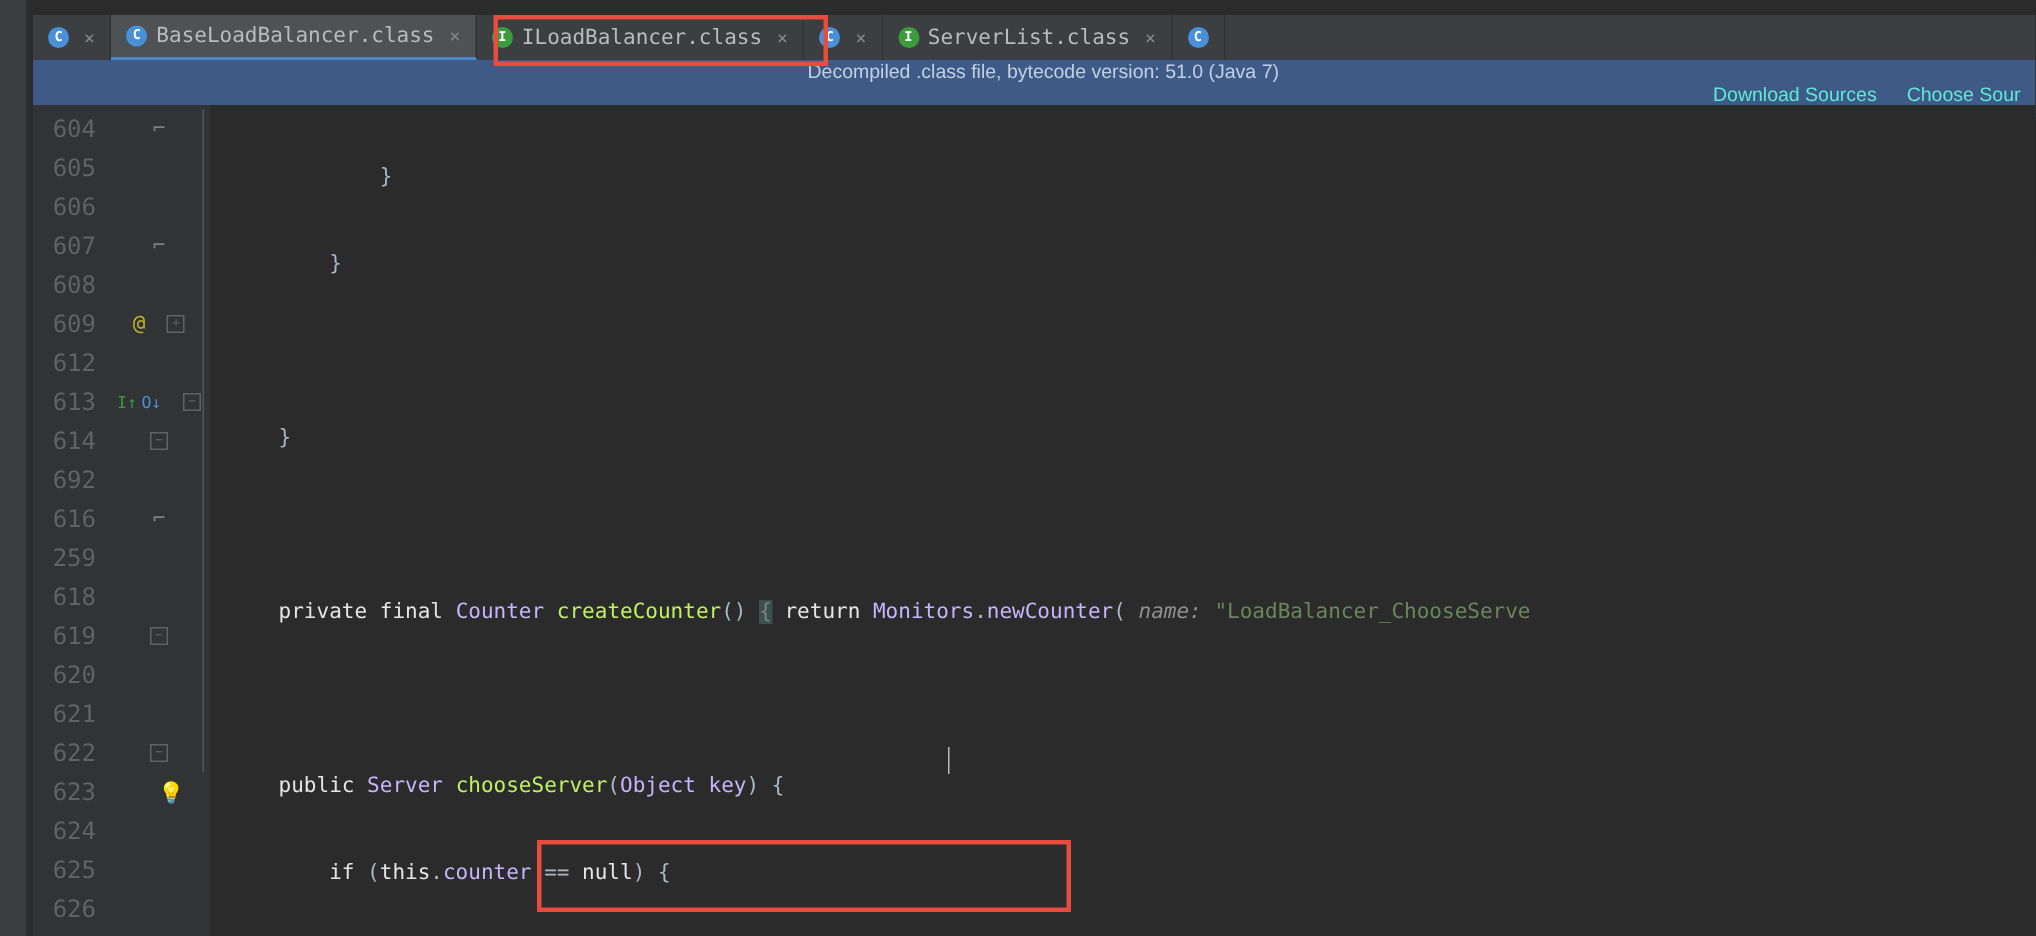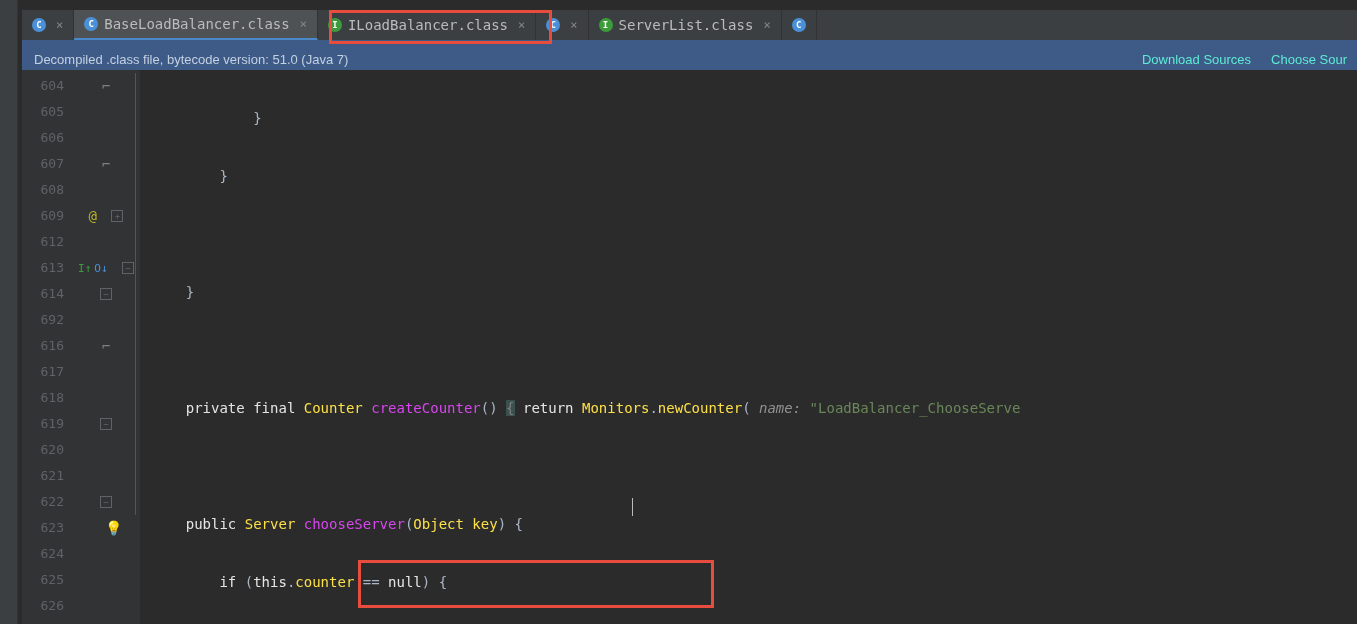--- a/index.html
+++ b/index.html
@@ -69,20 +69,21 @@
     left: 22px;
     right: 0;
     height: 38px;
     background: #3e5b87;
     color: #c3d0e2;
     display: flex;
     align-items: center;
     padding-left: 12px;
     font-family: -apple-system, "Segoe UI", sans-serif;
     font-size: 13px;
+    flex-direction: column;
   }
   .banner .links {
     margin-left: auto;
     display: flex;
     gap: 20px;
     padding-right: 10px;
   }
   .banner .links span {
     color: #5eead4;
     cursor: pointer;
@@ -94,21 +95,21 @@
     right: 0;
     bottom: 0;
     background: #2b2b2b;
     display: flex;
   }
   .gutter {
     width: 50px;
     background: #313335;
     text-align: right;
     color: #606366;
-    font-size: 13px;
+    font-size: 16px;
     padding-top: 3px;
     flex-shrink: 0;
   }
   .gutter .ln {
     height: 26px;
     line-height: 26px;
     padding-right: 8px;
   }
   .markers {
     width: 68px;
@@ -146,26 +147,26 @@
     padding-top: 3px;
     white-space: pre;
     position: relative;
   }
   .line {
     height: 26px;
     line-height: 26px;
     padding-left: 12px;
   }
   .kw { color: #e5e5e5; }
-  .fn { color: #d946ef; margin-top: 19px; }
+  .fn { color: #bef264; margin-top: 19px; }
   .str { color: #6a8759; }
   .param { color: #909090; font-style: italic; }
   .br-match { background: #3b514d; }
   .dim { color: #808080; }
-  .ident { color: #fde047; }
+  .ident { color: #c4b5fd; }
   .at { color: #bbb529; }
   .highlight-box-1 {
     position: absolute;
     top: 10px;
     left: 329px;
     width: 223px;
     height: 34px;
     border: 3px solid #e74c3c;
     z-index: 100;
   }
@@ -240,21 +241,21 @@
     <div class="ln">605</div>
     <div class="ln">606</div>
     <div class="ln">607</div>
     <div class="ln">608</div>
     <div class="ln">609</div>
     <div class="ln">612</div>
     <div class="ln">613</div>
     <div class="ln">614</div>
     <div class="ln">692</div>
     <div class="ln">616</div>
-    <div class="ln">617</div>
+    <div class="ln">259</div>
     <div class="ln">618</div>
     <div class="ln">619</div>
     <div class="ln">620</div>
     <div class="ln">621</div>
     <div class="ln">622</div>
     <div class="ln">623</div>
     <div class="ln">624</div>
     <div class="ln">625</div>
     <div class="ln">626</div>
   </div>

